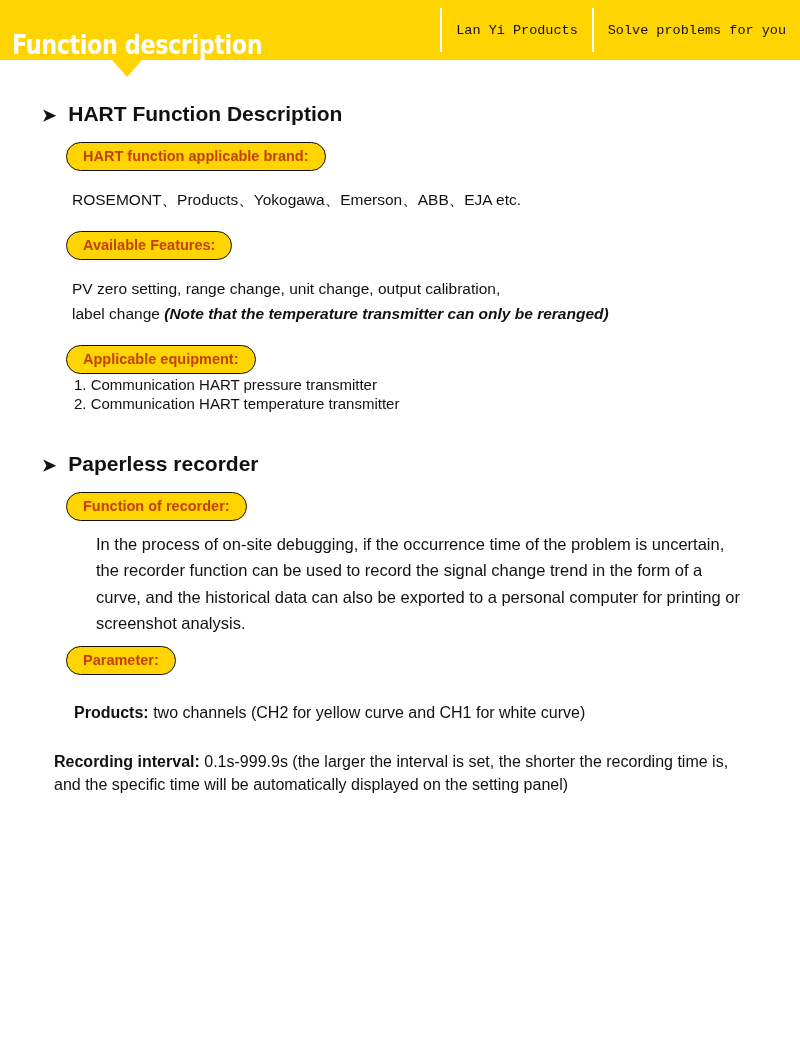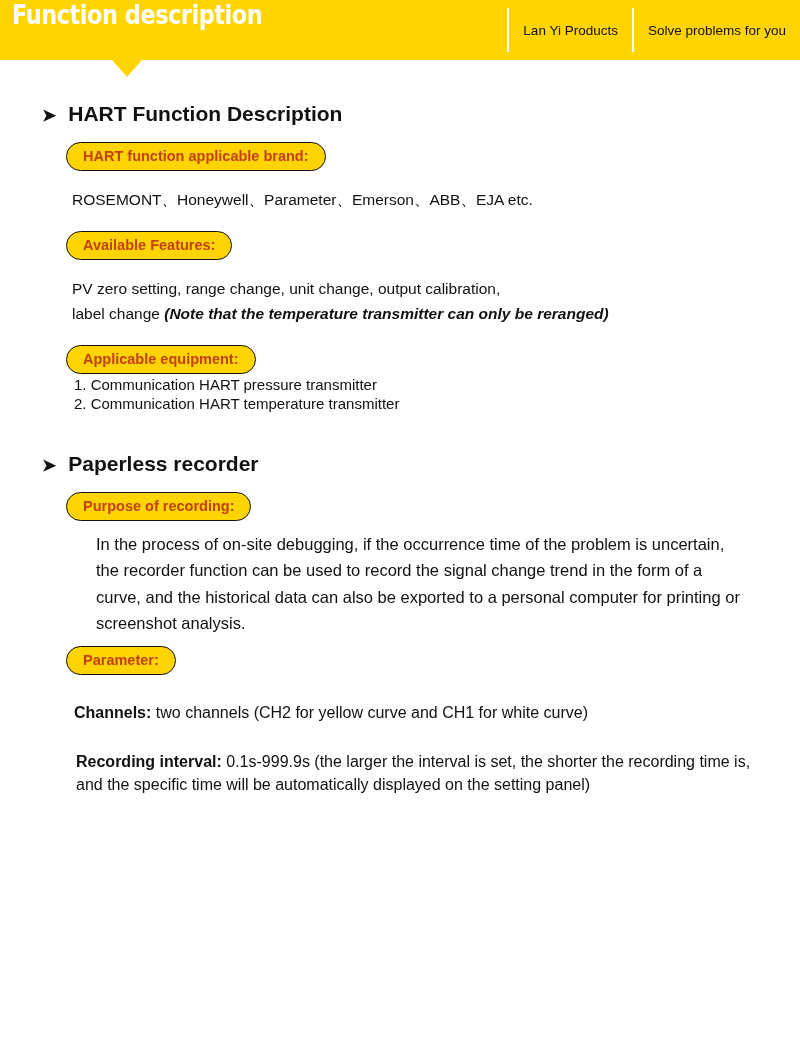--- a/index.html
+++ b/index.html
@@ -15,21 +15,21 @@
     overflow: hidden;
     position: relative;
   }
 
   
   .header {
     position: relative;
     height: 60px;
     background: #FFD400;
     display: flex;
-    align-items: flex-start;
+    align-items: flex-end;
   }
   .header-title {
     color: #ffffff;
     font-family: "DejaVu Sans", sans-serif;
     font-weight: bold;
     font-size: 26px;
     letter-spacing: -0.5px;
     padding-left: 14px;
     transform: scaleX(0.86);
     transform-origin: left center;
@@ -41,20 +41,21 @@
     align-items: stretch;
     height: 60px;
   }
   .header-cell {
     display: flex;
     align-items: center;
     padding: 8px 14px;
     font-size: 13.5px;
     color: #111111;
     white-space: nowrap;
+    font-family: Liberation Mono, monospace;
   }
   .header-divider {
     width: 2px;
     background: #ffffff;
     margin: 8px 0;
   }
   .header-notch {
     position: absolute;
     left: 112px;
     top: 60px;
@@ -154,21 +155,21 @@
 
 <div class="content">
 
   
   <div class="section-heading">
     <span class="arrow-icon">➤</span>
     <span>HART Function Description</span>
   </div>
 
   <div class="pill">HART function applicable brand:</div>
-  <div class="para">ROSEMONT、Honeywell、Parameter、Emerson、ABB、EJA etc.</div>
+  <div class="para">ROSEMONT、Products、Yokogawa、Emerson、ABB、EJA etc.</div>
 
   <div class="gap-md"></div>
   <div class="pill">Available Features:</div>
   <div class="para">PV zero setting, range change, unit change, output calibration,</div>
   <div class="para tight" style="margin-top:2px">
     <span>label change </span><b>(Note that the temperature transmitter can only be reranged)</b>
   </div>
 
   <div class="gap-md"></div>
   <div class="pill">Applicable equipment:</div>
@@ -176,30 +177,30 @@
   <div class="list-item">2. Communication HART temperature transmitter</div>
 
   <div class="gap-lg"></div>
 
   
   <div class="section-heading">
     <span class="arrow-icon">➤</span>
     <span>Paperless recorder</span>
   </div>
 
-  <div class="pill">Purpose of recording:</div>
+  <div class="pill">Function of recorder:</div>
   <div class="block-para">In the process of on-site debugging, if the occurrence time of the problem is uncertain, the recorder function can be used to record the signal change trend in the form of a curve, and the historical data can also be exported to a personal computer for printing or screenshot analysis.</div>
 
   <div class="gap-sm"></div>
   <div class="pill">Parameter:</div>
 
 
   <div class="spec indent2" style="margin-top:26px">
-    <span class="spec-label">Channels:</span>
+    <span class="spec-label">Products:</span>
     <span>two channels (CH2 for yellow curve and CH1 for white curve)</span>
   </div>
 
-  <div class="spec" style="margin-top:26px; margin-left:46px">
+  <div class="spec" style="margin-top:26px; margin-left:24px">
     <span class="spec-label">Recording interval:</span>
     <span>0.1s-999.9s (the larger the interval is set, the shorter the recording time is, and the specific time will be automatically displayed on the setting panel)</span>
   </div>
 
 </div>
 
 </body></html>

